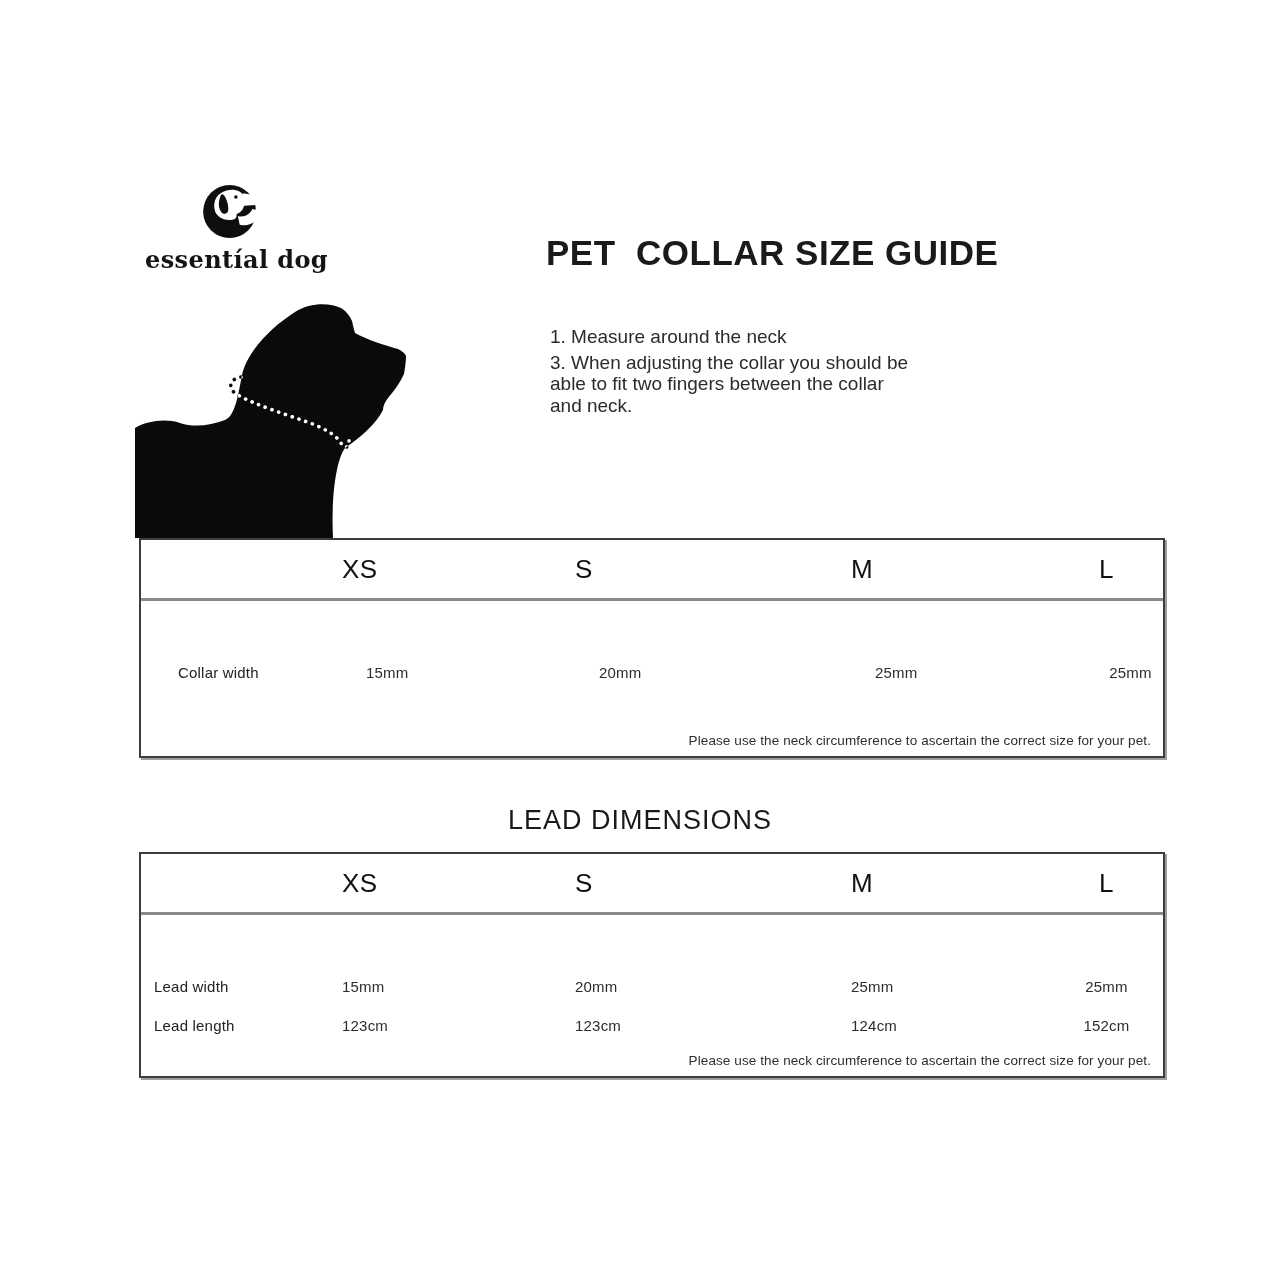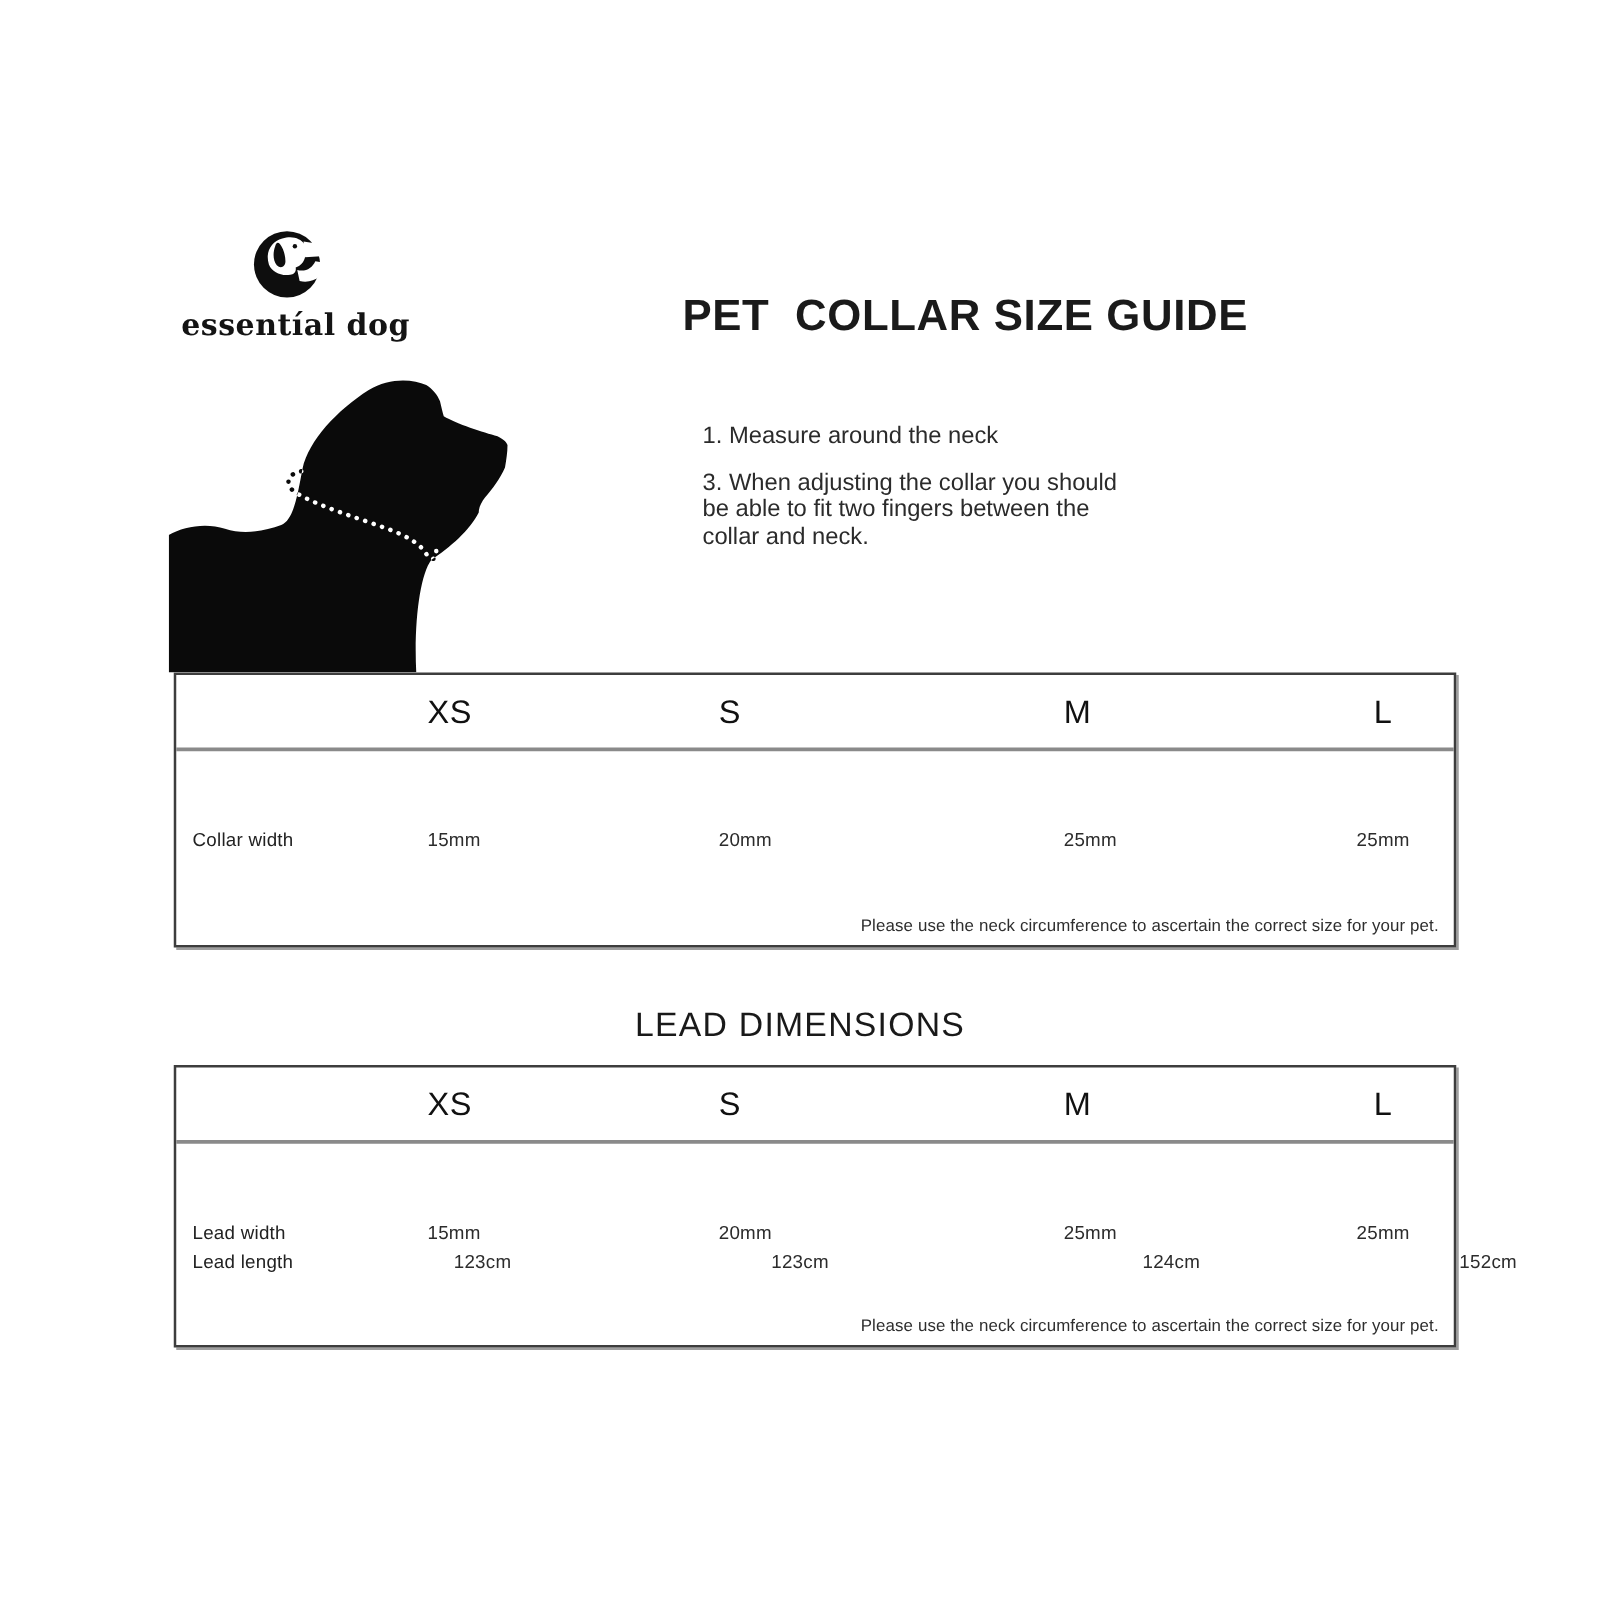--- a/index.html
+++ b/index.html
@@ -15,21 +15,21 @@
     letter-spacing:0.4px;color:#141414;white-space:pre;
   }
   
   .page-title{
     position:absolute;left:546px;top:233px;
     font-size:35px;font-weight:700;letter-spacing:0.5px;color:#1a1a1a;
     white-space:pre;
   }
   .instructions{position:absolute;left:546px;top:322px;width:374px;
     font-size:19px;line-height:21.5px;color:#2b2b2b;}
-  .instructions p{margin:16px;}
+  .instructions p{margin:4px;}
   
   .dog-art{position:absolute;left:135px;top:302px;width:275px;height:236px;}
   
   .size-table{
     position:absolute;left:139px;width:1026px;background:#fff;
     border:2px solid #3d3d3d;box-sizing:border-box;
     box-shadow:2px 2px 0 #9e9e9e;
   }
   .collar-table{top:538px;height:220px;}
   .lead-table{top:852px;height:226px;}
@@ -39,22 +39,22 @@
     align-items:center;border-bottom:3px solid #8a8a8a;
     font-size:26px;font-weight:400;letter-spacing:0.5px;color:#111;
   }
   .trow{
     position:absolute;left:0;right:0;
     display:grid;grid-template-columns:201px 233px 276px 195px 121px;
     font-size:15px;line-height:20px;letter-spacing:0.2px;color:#2c2c2c;
   }
   .cell-label{padding-left:13px;white-space:pre-line;color:#222;}
   .col-l{text-align:center;}
-  .t1-r1{top:86px;} .t1-r2{top:123px;} .t1-r3{top:154px;}
-  .t2-r1{top:123px;} .t2-r2{top:146px;gap:21px;}
+  .t1-r1{top:86px;} .t1-r2{top:123px;margin-left:24px;} .t1-r3{top:154px;}
+  .t2-r1{top:123px;} .t2-r2{top:162px;}
   .table-note{
     position:absolute;right:12px;bottom:8px;
     font-size:13.5px;letter-spacing:0.1px;color:#2e2e2e;
   }
   
   .lead-heading{
     position:absolute;top:805px;left:0;width:1280px;text-align:center;
     font-size:27px;font-weight:400;letter-spacing:1px;color:#191919;
   }
 </style>

